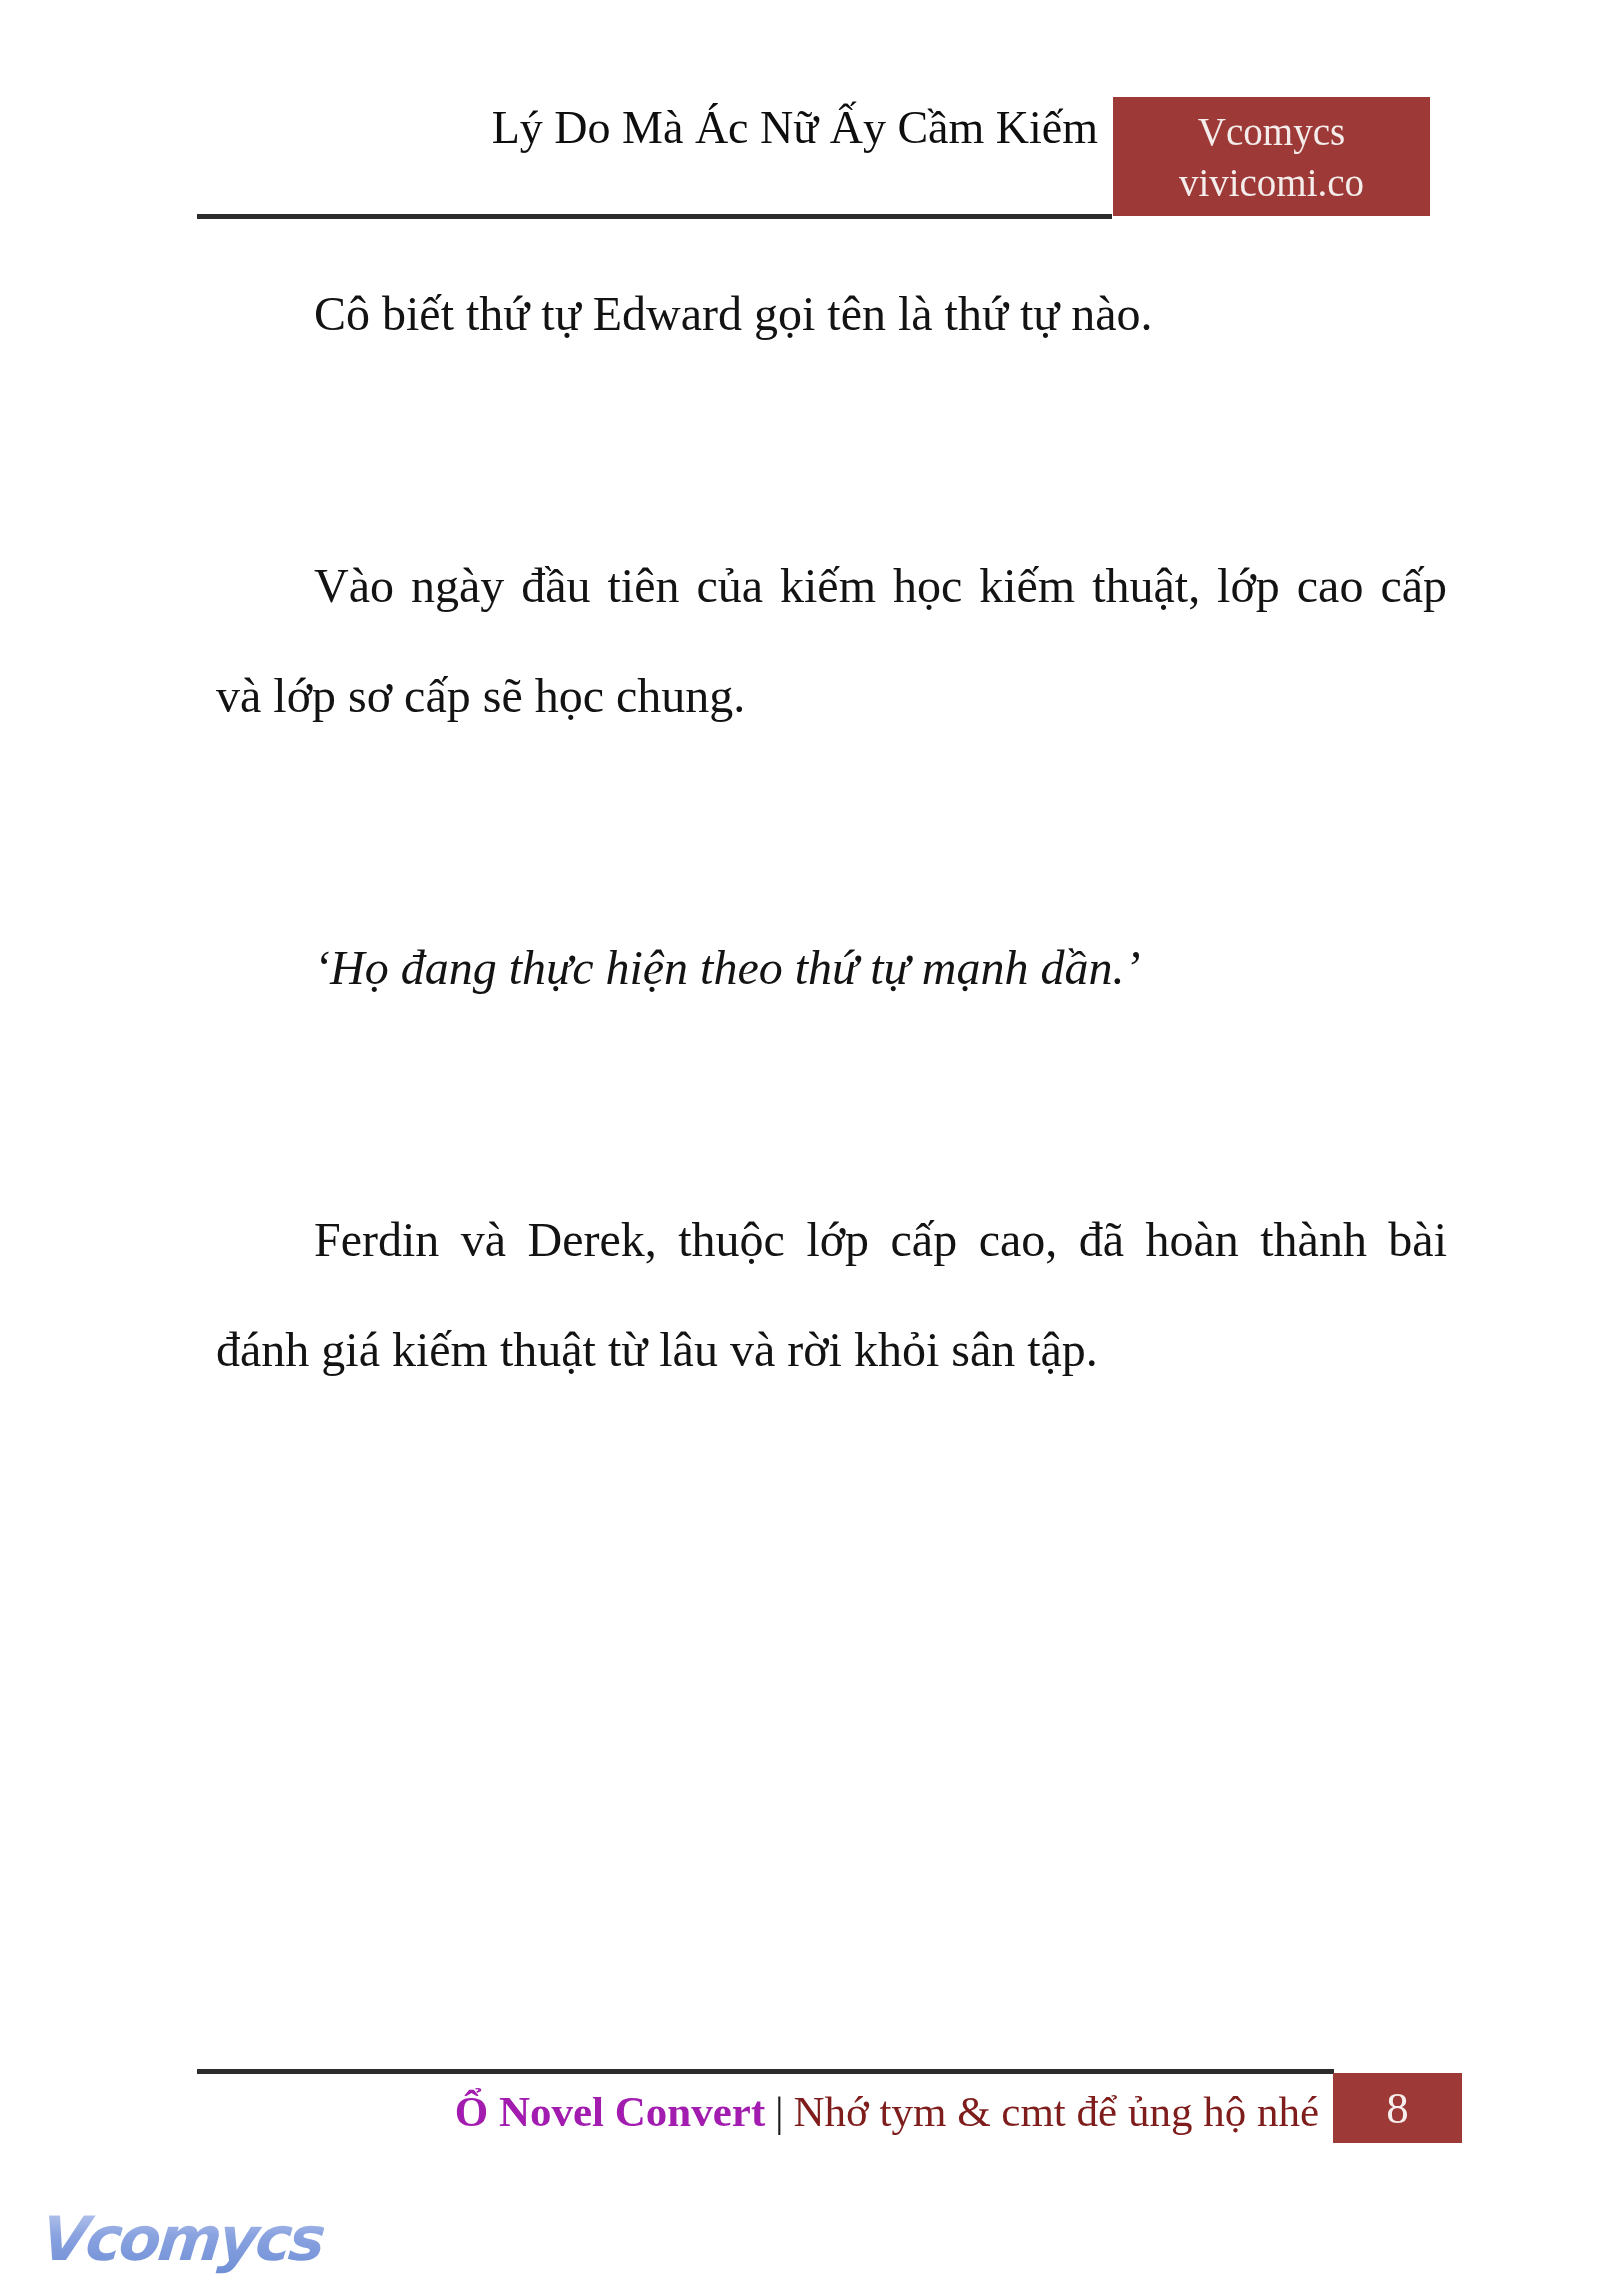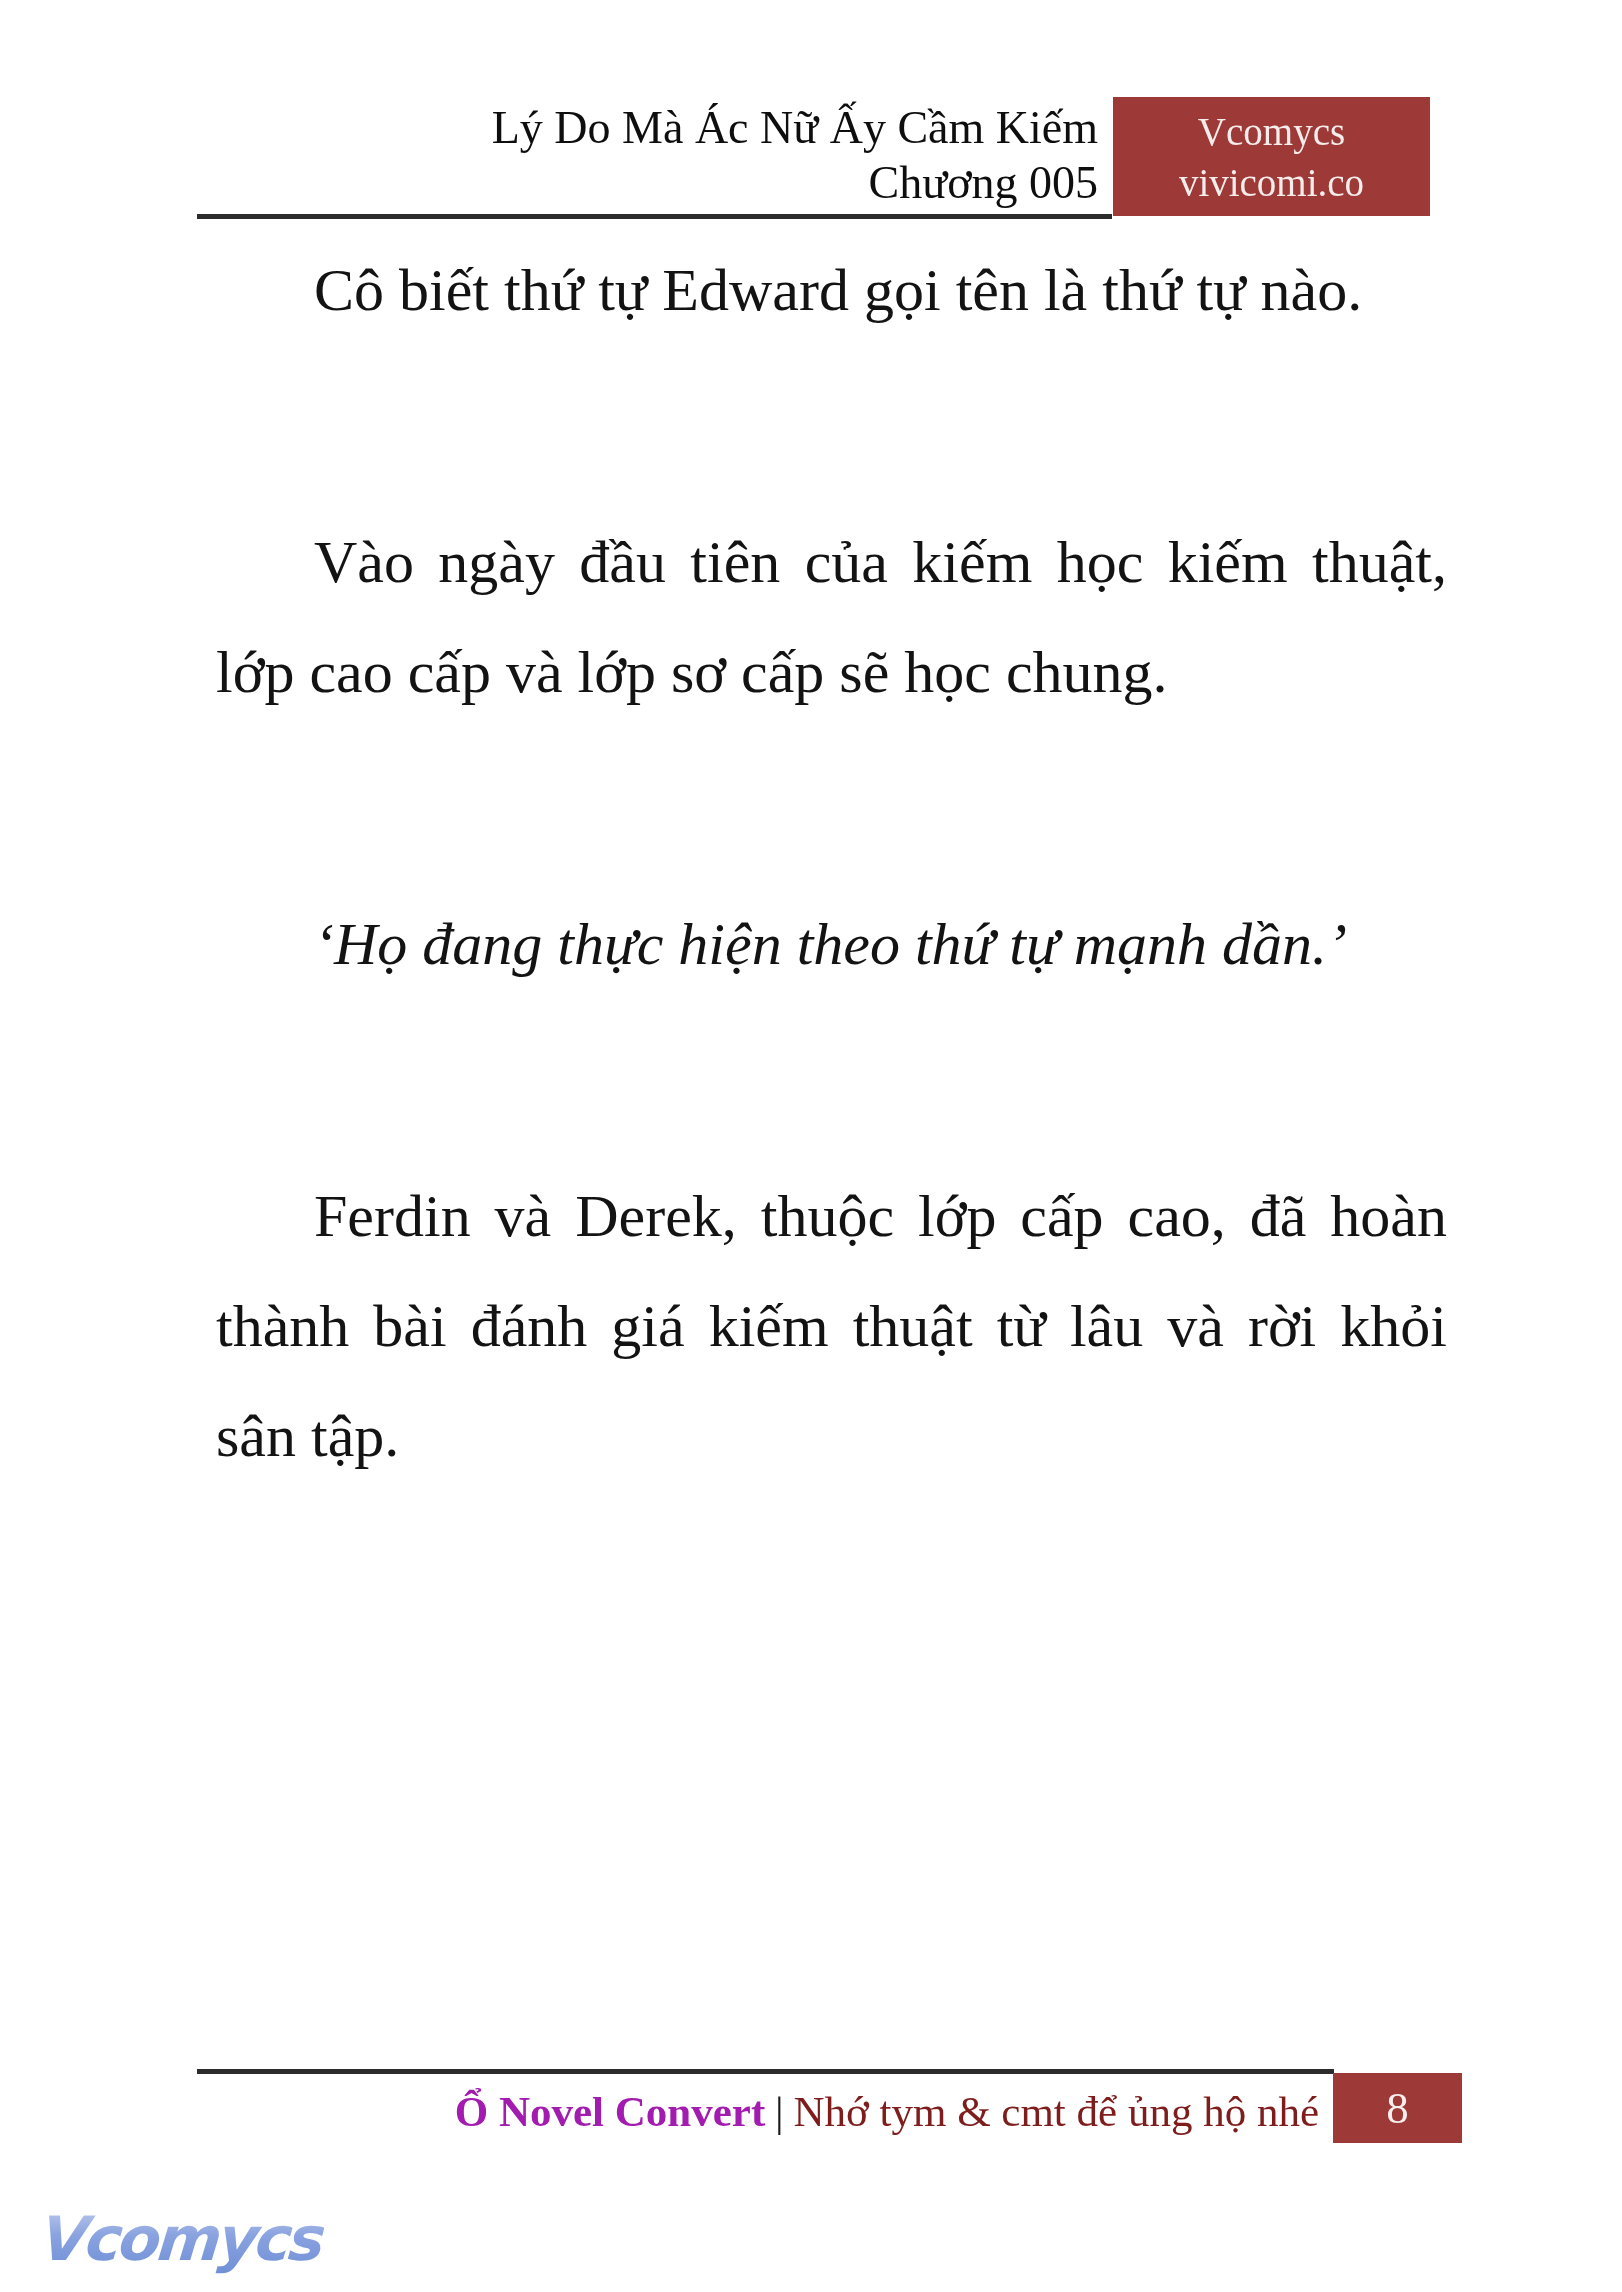--- a/index.html
+++ b/index.html
@@ -46,23 +46,23 @@
     top: 214px;
     width: 915px;
     height: 4.9px;
     background: #2c2c2c;
   }
 
   
   .body-text {
     position: absolute;
     left: 196px;
-    top: 235px;
+    top: 259px;
     width: 1231px;
-    font-size: 60px;
+    font-size: 48px;
     line-height: 110px;
     color: #131313;
   }
   .para {
     text-align: justify;
     text-indent: 98px;
     margin: 0 0 162px 0;
   }
   .para.italic { font-style: italic; }
 
@@ -119,21 +119,20 @@
     -webkit-text-fill-color: transparent;
   }
 </style>
 </head>
 <body>
 
 <div class="page">
 
   <div class="header-title">
     <div>Lý Do Mà Ác Nữ Ấy Cầm Kiếm</div>
-    <div>Chương 005</div>
   </div>
 
   <div class="site-badge">
     <div>Vcomycs</div>
     <div>vivicomi.co</div>
   </div>
 
   <div class="header-rule"></div>
 
   <div class="body-text">

